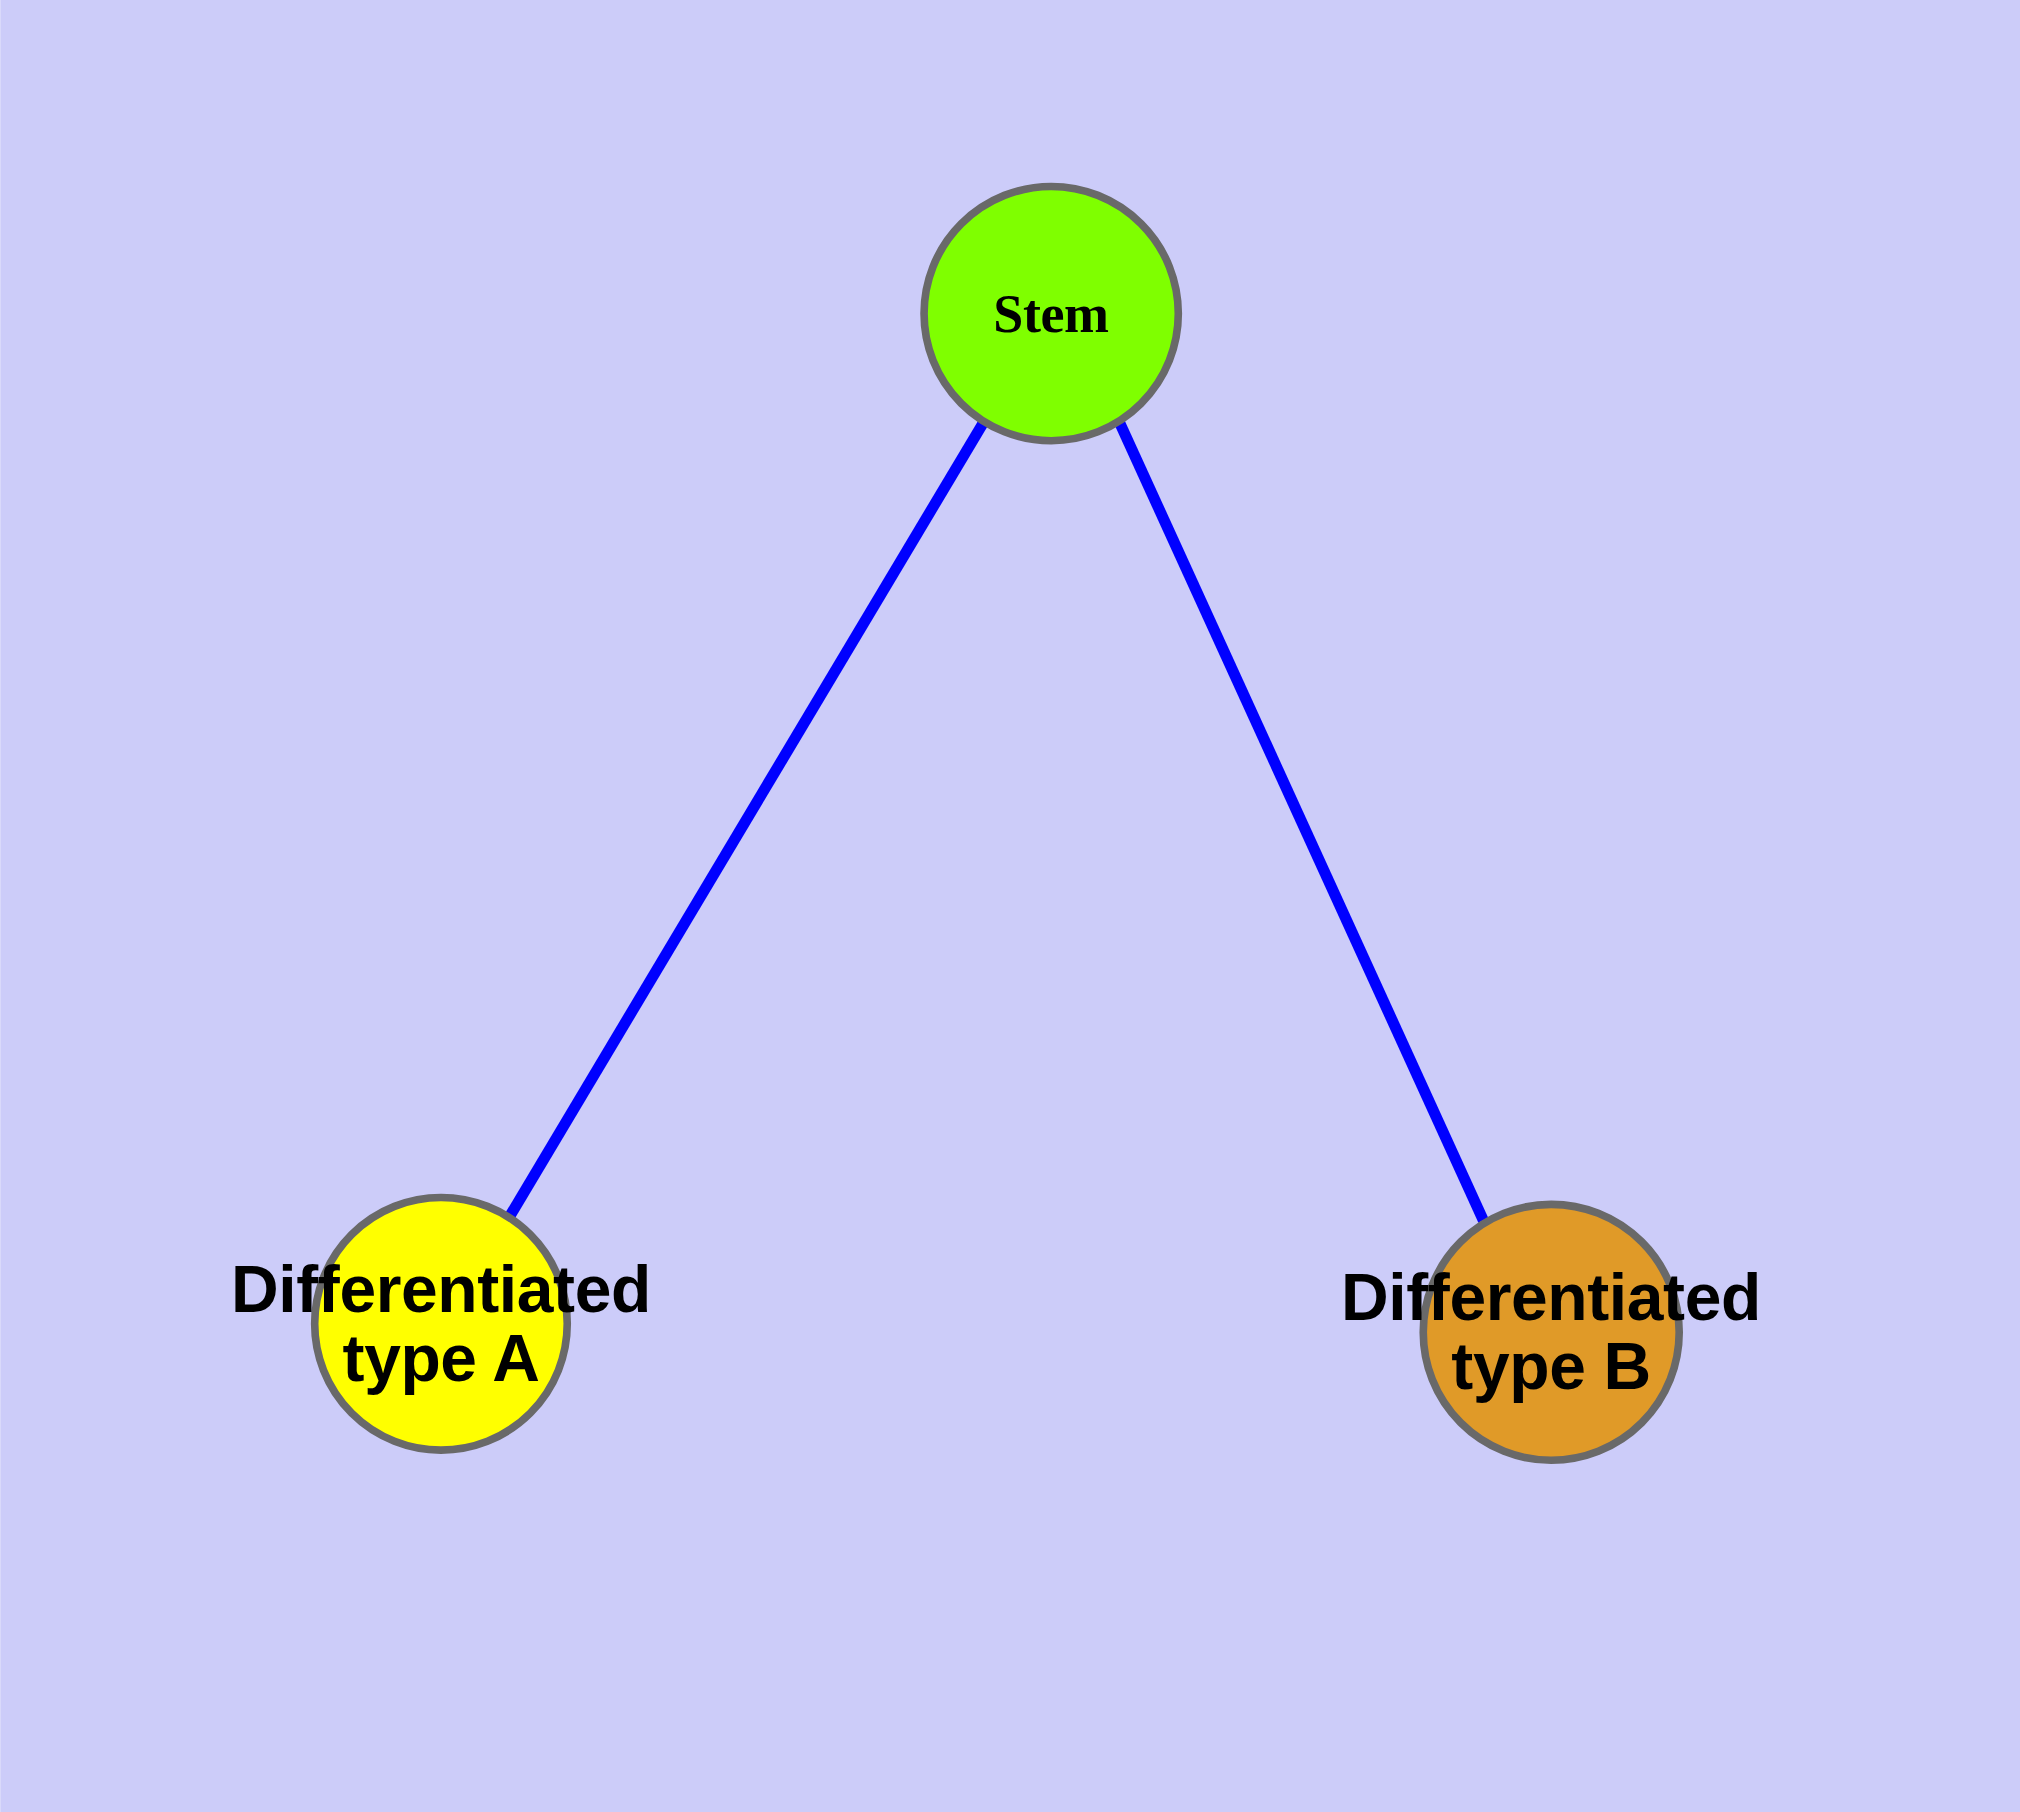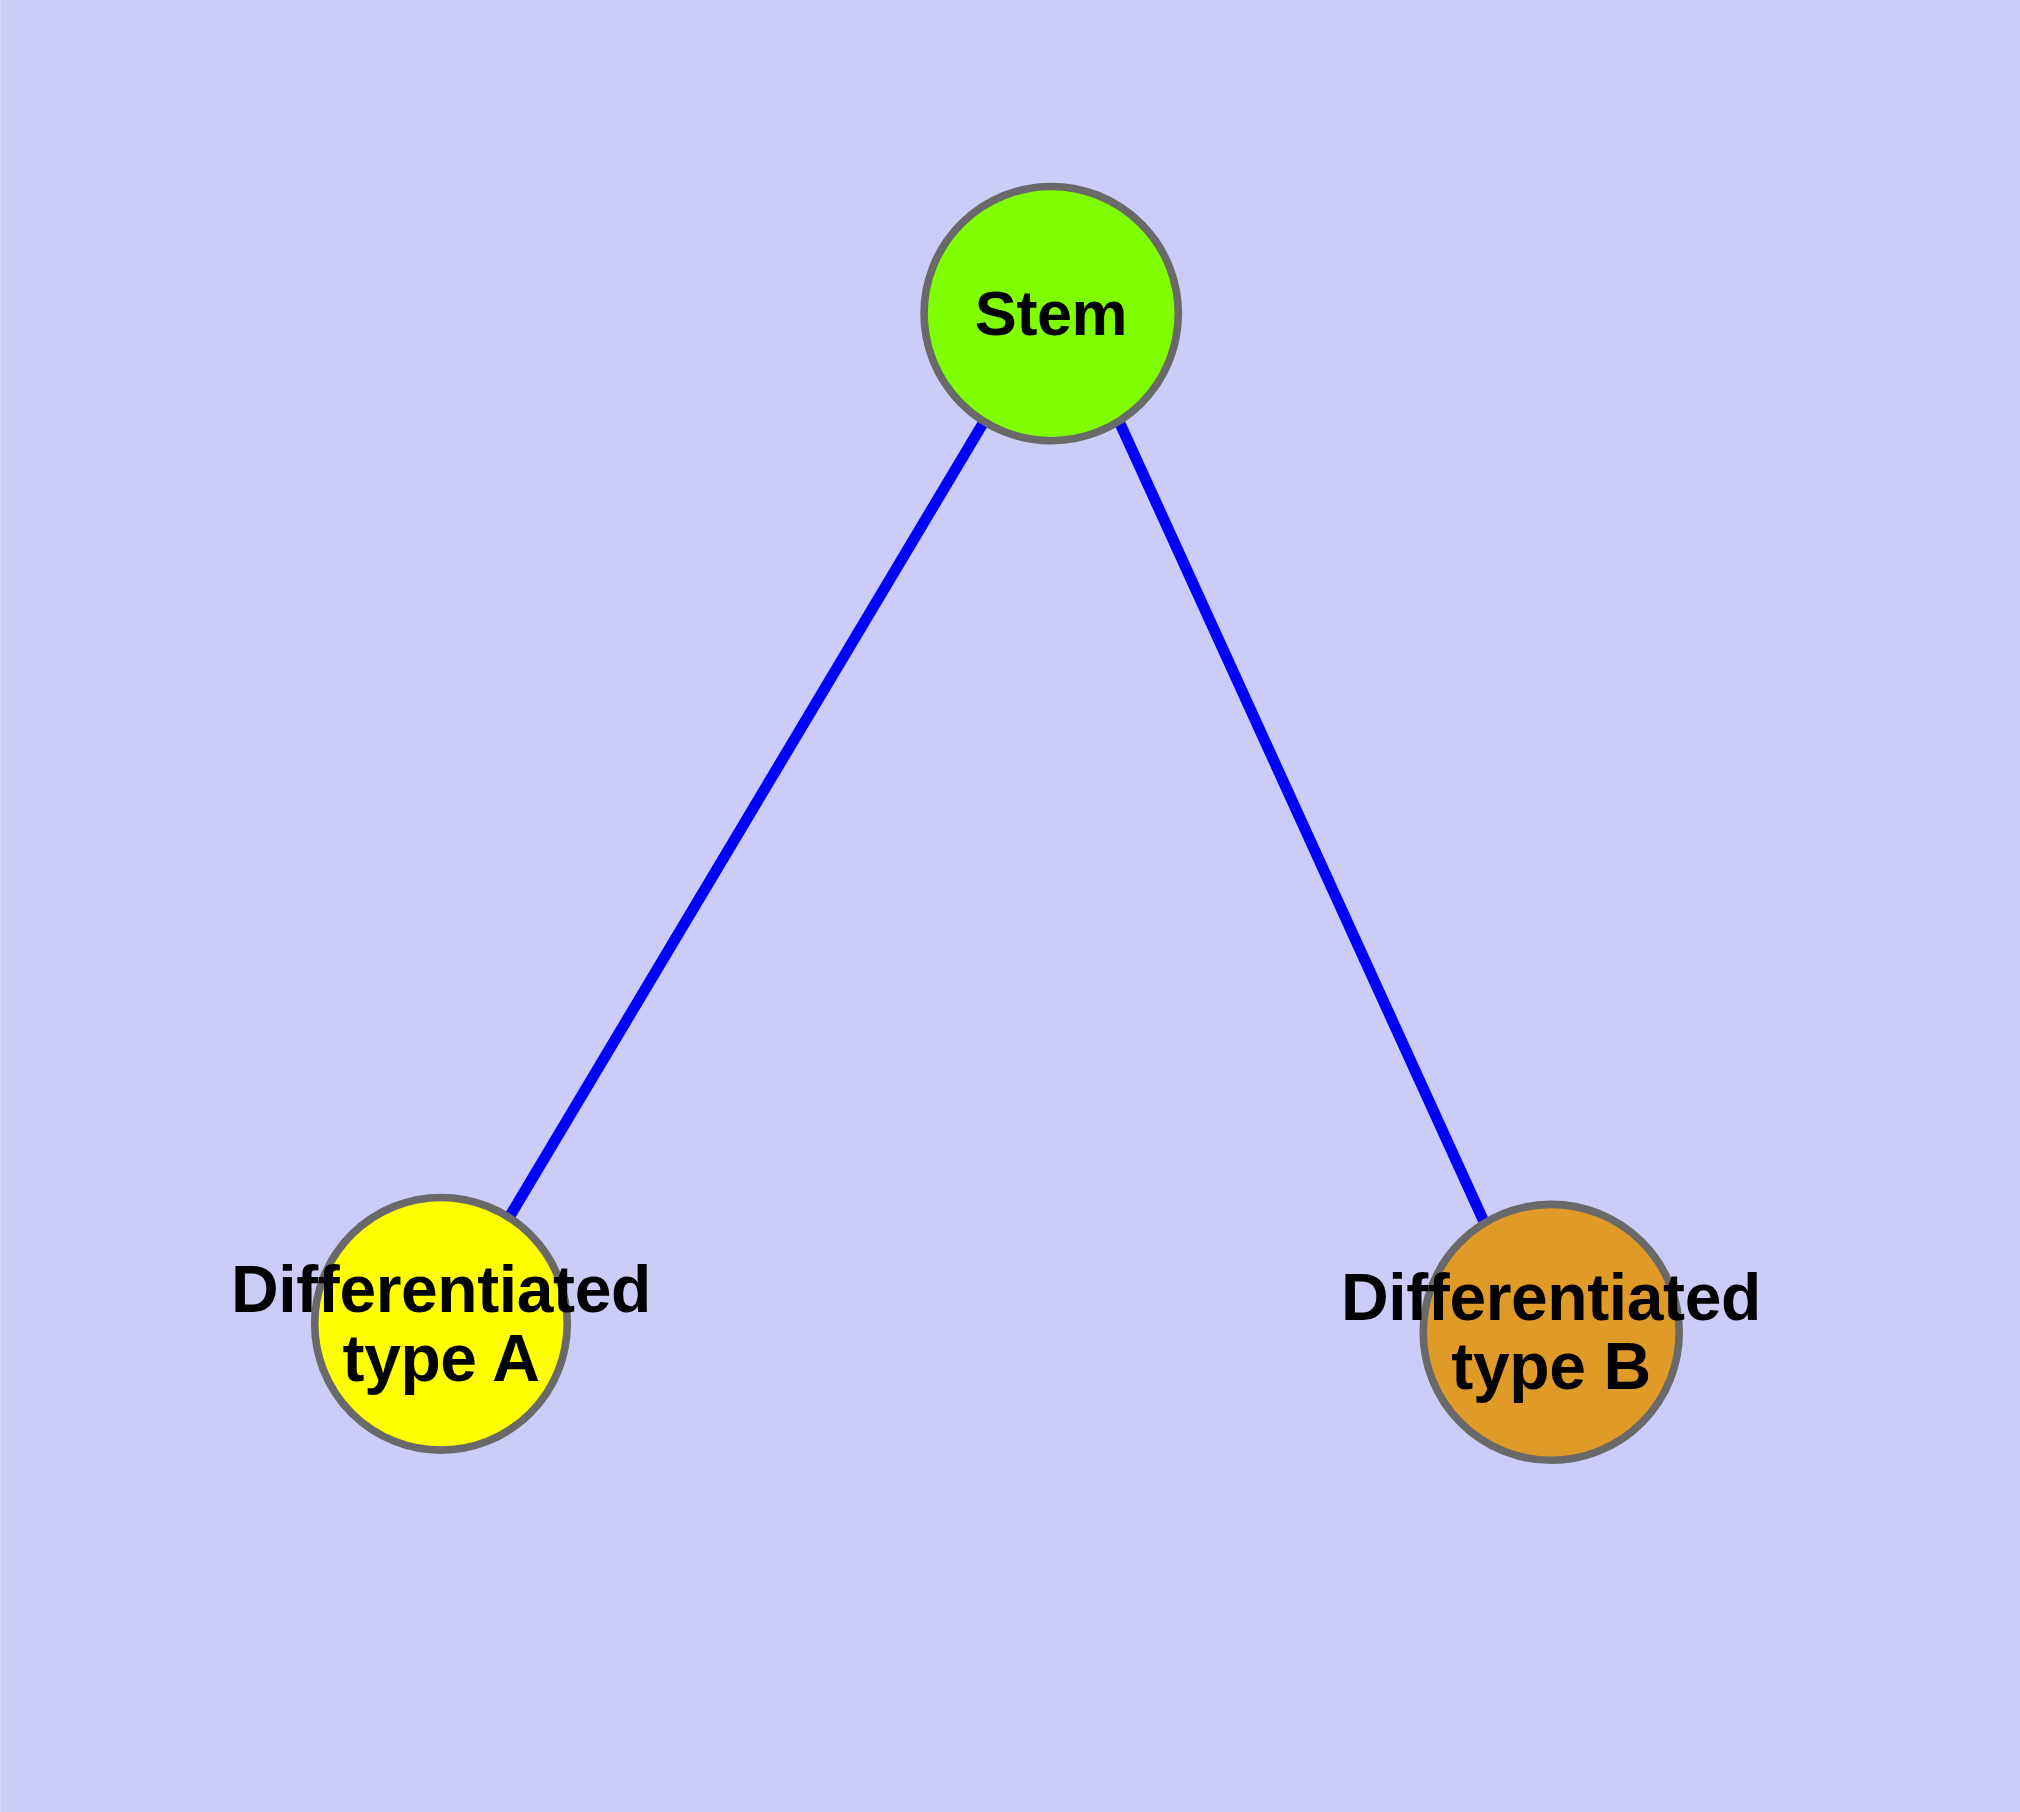--- a/index.html
+++ b/index.html
@@ -27,25 +27,26 @@
     position: absolute;
     text-align: center;
     font-weight: bold;
     color: #000000;
     white-space: pre;
     line-height: 1.04;
     pointer-events: none;
     letter-spacing: -0.4px;
   }
   .label-stem {
-    font-size: 63px;
+    font-size: 54px;
     left: 627px;
     top: 276px;
     width: 848px;
     transform: translateY(-50%);
+    font-family: Liberation Serif, serif;
   }
   .label-a {
     font-size: 66px;
     left: 17px;
     top: 1324px;
     width: 848px;
     transform: translateY(-50%);
   }
   .label-b {
     font-size: 66px;

